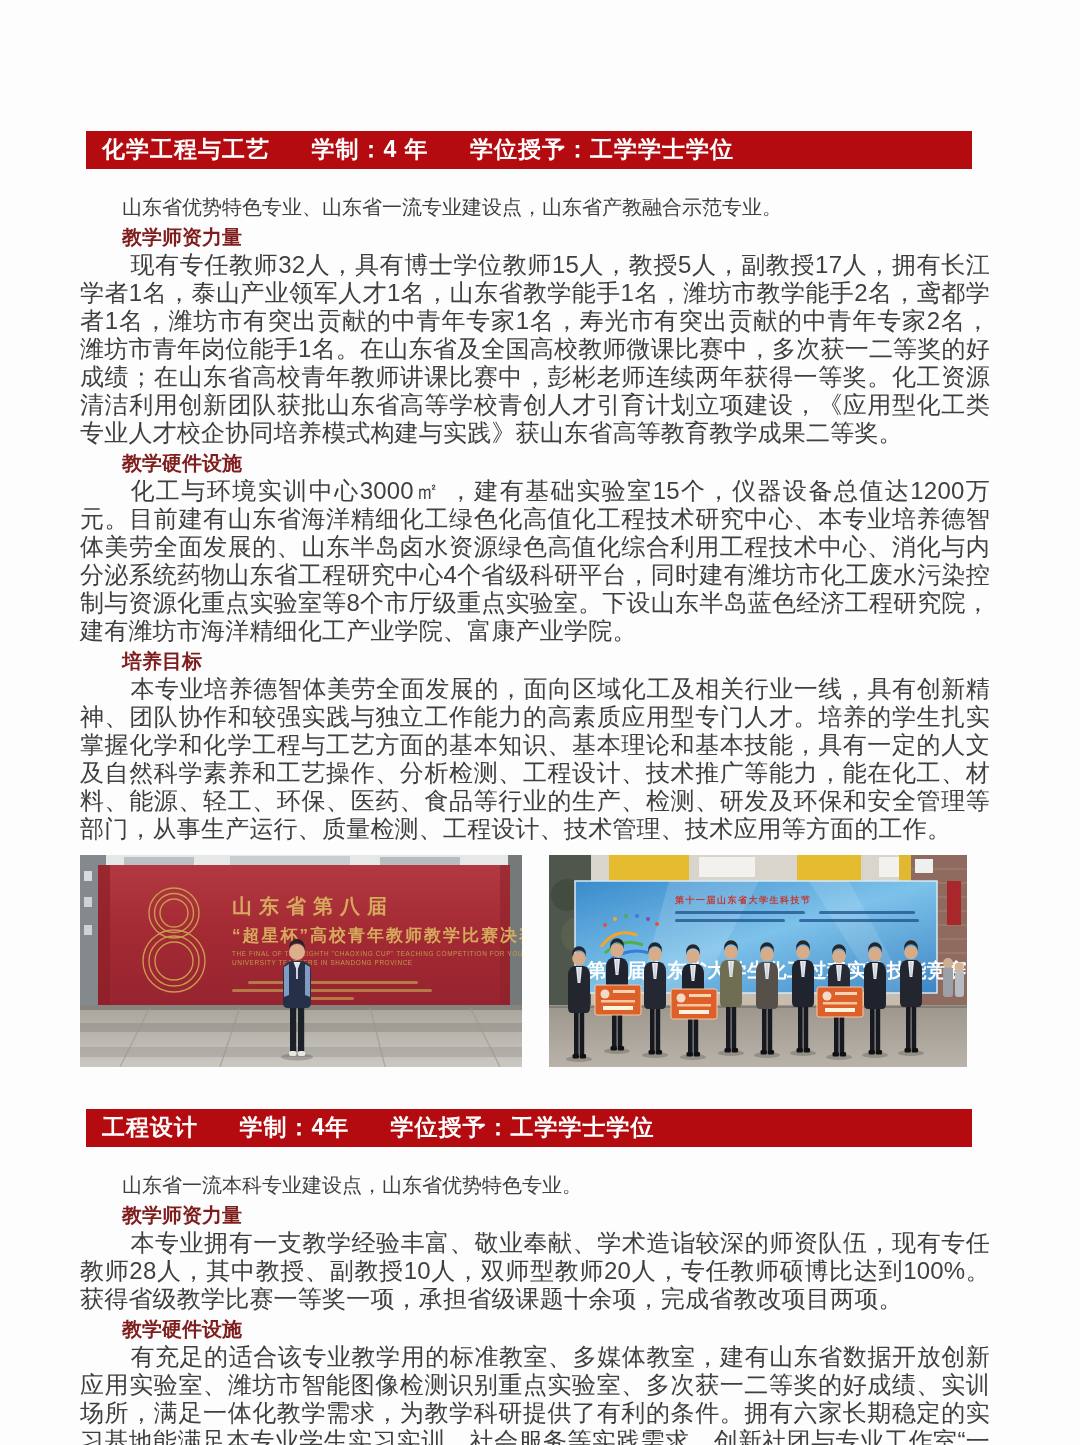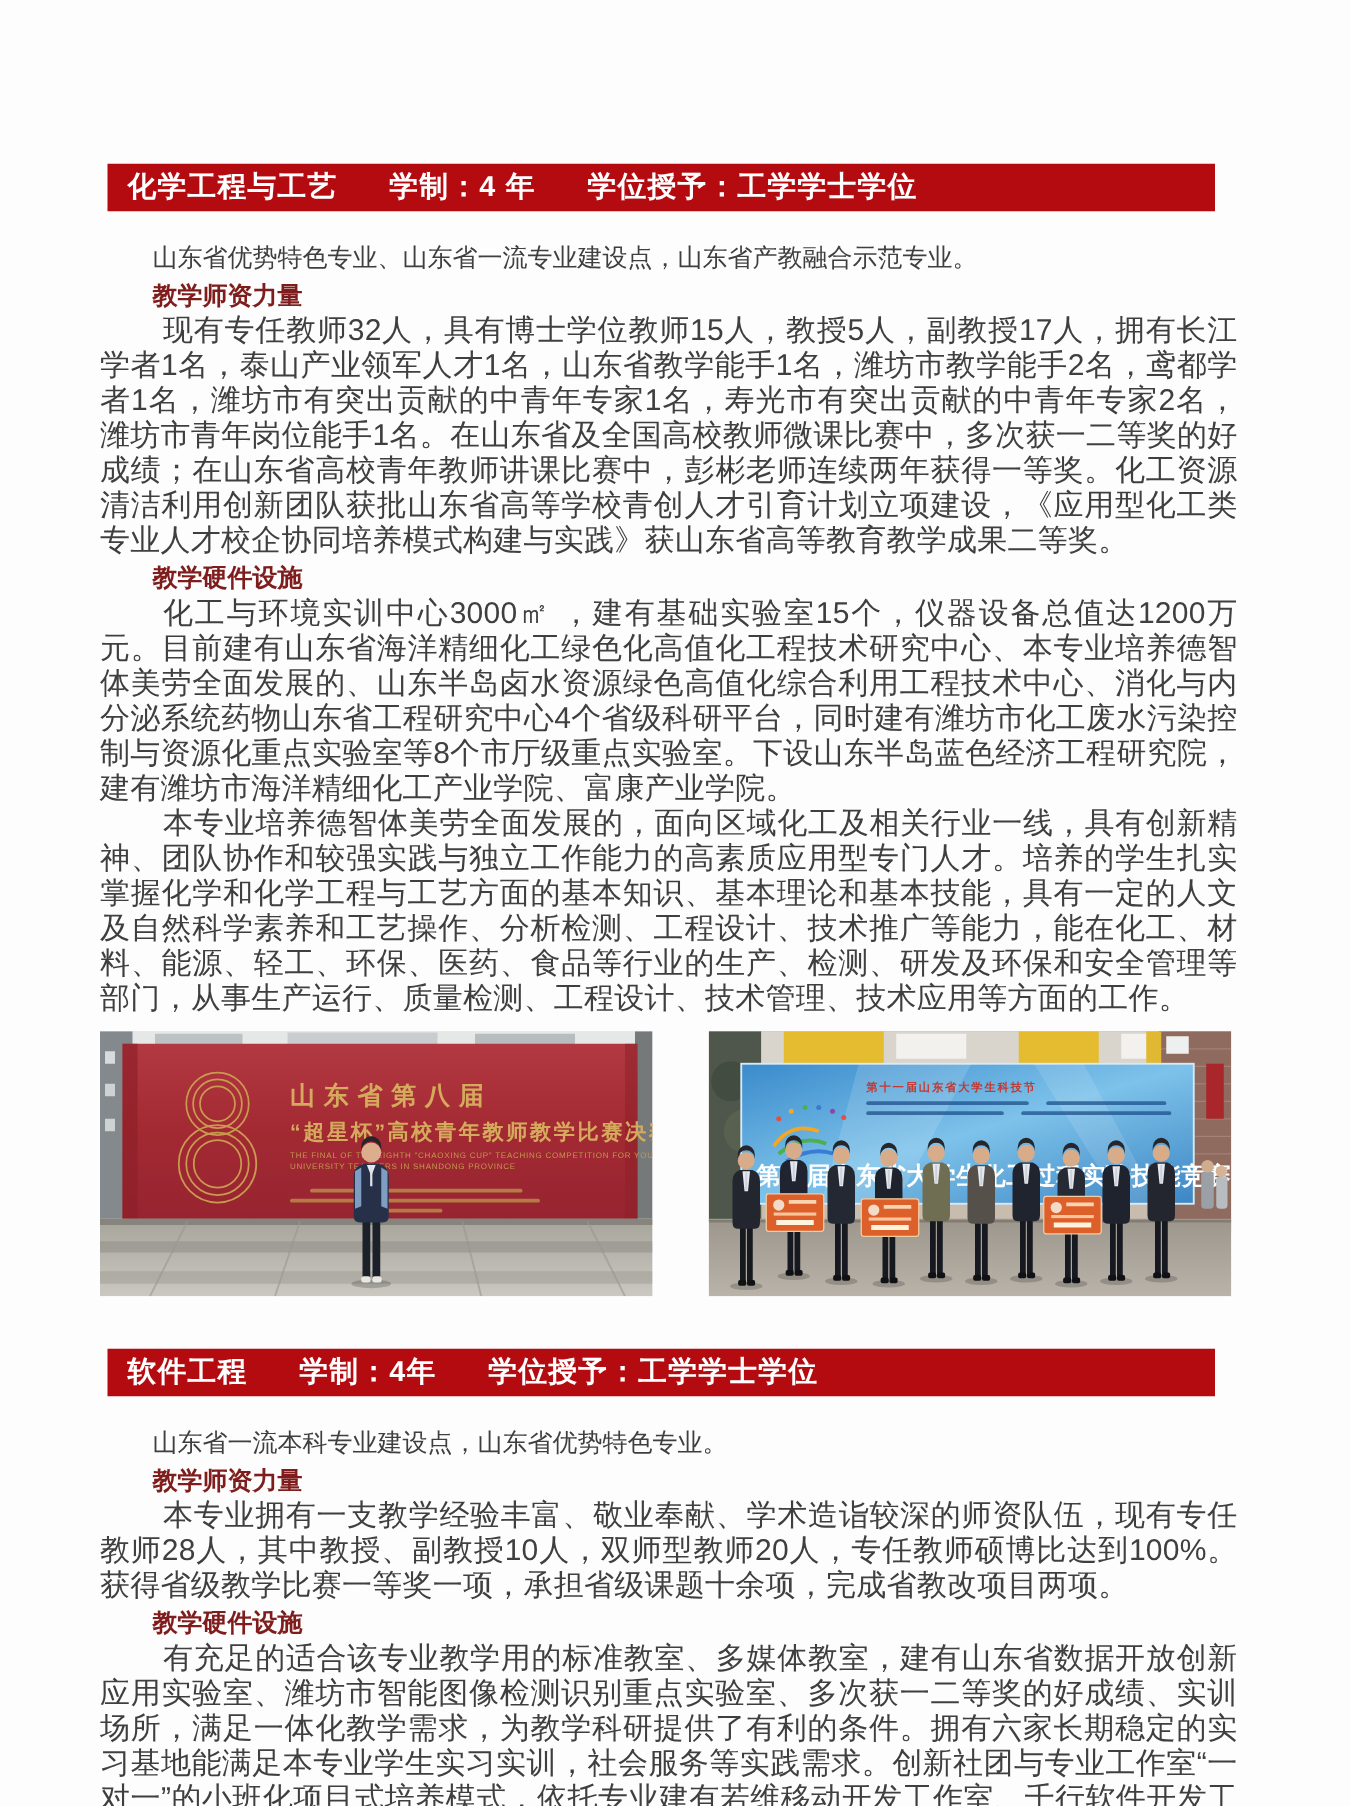--- a/index.html
+++ b/index.html
@@ -16,21 +16,21 @@
   .banner span{margin-right:34px;}
   .intro{margin:24px 0 0;font-size:20px;line-height:28px;text-indent:2.1em;}
   .subhead{
     margin:2px 0 0;padding-left:42px;color:#7f1d1d;font-size:20px;
     line-height:28px;font-weight:bold;
   }
   .bodytext{
     margin:0;font-size:24px;line-height:28px;text-indent:2.1em;
     text-align:justify;letter-spacing:0.2px;
   }
-  .photos{display:flex;gap:45px;margin-top:12px;}
+  .photos{display:flex;gap:27px;margin-top:12px;}
   figure{margin:0;padding:0;line-height:0;}
   .section-software{margin-top:42px;}
 </style>
 </head>
 <body>
 
 <div class="page">
 
   <section>
     <div class="banner">
@@ -40,20 +40,21 @@
     </div>
 
     <p class="intro">山东省优势特色专业、山东省一流专业建设点，山东省产教融合示范专业。</p>
 
     <h3 class="subhead">教学师资力量</h3>
     <p class="bodytext">现有专任教师32人，具有博士学位教师15人，教授5人，副教授17人，拥有长江学者1名，泰山产业领军人才1名，山东省教学能手1名，潍坊市教学能手2名，鸢都学者1名，潍坊市有突出贡献的中青年专家1名，寿光市有突出贡献的中青年专家2名，潍坊市青年岗位能手1名。在山东省及全国高校教师微课比赛中，多次获一二等奖的好成绩；在山东省高校青年教师讲课比赛中，彭彬老师连续两年获得一等奖。化工资源清洁利用创新团队获批山东省高等学校青创人才引育计划立项建设，《应用型化工类专业人才校企协同培养模式构建与实践》获山东省高等教育教学成果二等奖。</p>
 
     <h3 class="subhead">教学硬件设施</h3>
     <p class="bodytext">化工与环境实训中心3000㎡ ，建有基础实验室15个，仪器设备总值达1200万元。目前建有山东省海洋精细化工绿色化高值化工程技术研究中心、本专业培养德智体美劳全面发展的、山东半岛卤水资源绿色高值化综合利用工程技术中心、消化与内分泌系统药物山东省工程研究中心4个省级科研平台，同时建有潍坊市化工废水污染控制与资源化重点实验室等8个市厅级重点实验室。下设山东半岛蓝色经济工程研究院，建有潍坊市海洋精细化工产业学院、富康产业学院。</p>
 
+    <h3 class="subhead">培养目标</h3>
     <p class="bodytext">本专业培养德智体美劳全面发展的，面向区域化工及相关行业一线，具有创新精神、团队协作和较强实践与独立工作能力的高素质应用型专门人才。培养的学生扎实掌握化学和化学工程与工艺方面的基本知识、基本理论和基本技能，具有一定的人文及自然科学素养和工艺操作、分析检测、工程设计、技术推广等能力，能在化工、材料、能源、轻工、环保、医药、食品等行业的生产、检测、研发及环保和安全管理等部门，从事生产运行、质量检测、工程设计、技术管理、技术应用等方面的工作。</p>
 
     <div class="photos">
 
       <figure>
         <svg width="442" height="212" viewBox="0 0 442 212" xmlns="http://www.w3.org/2000/svg">
           <defs>
             <linearGradient id="lgBoard" x1="0" y1="0" x2="0" y2="1">
               <stop offset="0" stop-color="#b23941"></stop>
               <stop offset="0.45" stop-color="#a42a33"></stop>
@@ -244,21 +245,21 @@
             </g>
           </g>
         </svg>
       </figure>
 
     </div>
   </section>
 
   <section class="section-software">
     <div class="banner">
-      <span>软件工程</span>
+      <span>工程设计</span>
       <span>学制：4年</span>
       <span>学位授予：工学学士学位</span>
     </div>
 
     <p class="intro">山东省一流本科专业建设点，山东省优势特色专业。</p>
 
     <h3 class="subhead">教学师资力量</h3>
     <p class="bodytext">本专业拥有一支教学经验丰富、敬业奉献、学术造诣较深的师资队伍，现有专任教师28人，其中教授、副教授10人，双师型教师20人，专任教师硕博比达到100%。获得省级教学比赛一等奖一项，承担省级课题十余项，完成省教改项目两项。</p>
 
     <h3 class="subhead">教学硬件设施</h3>

